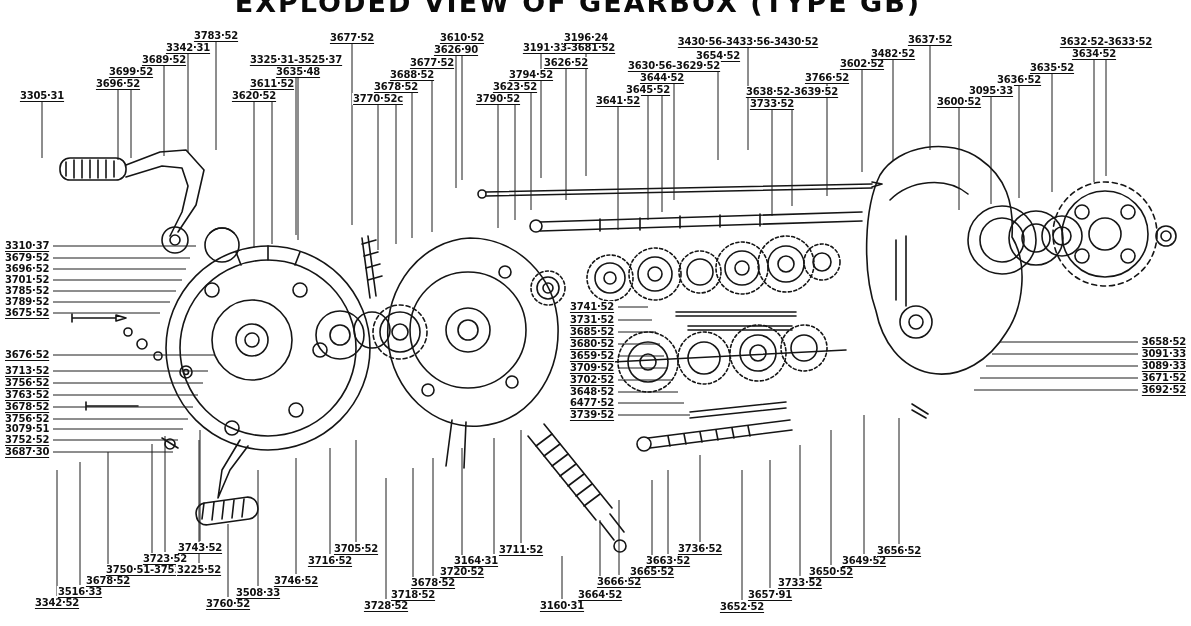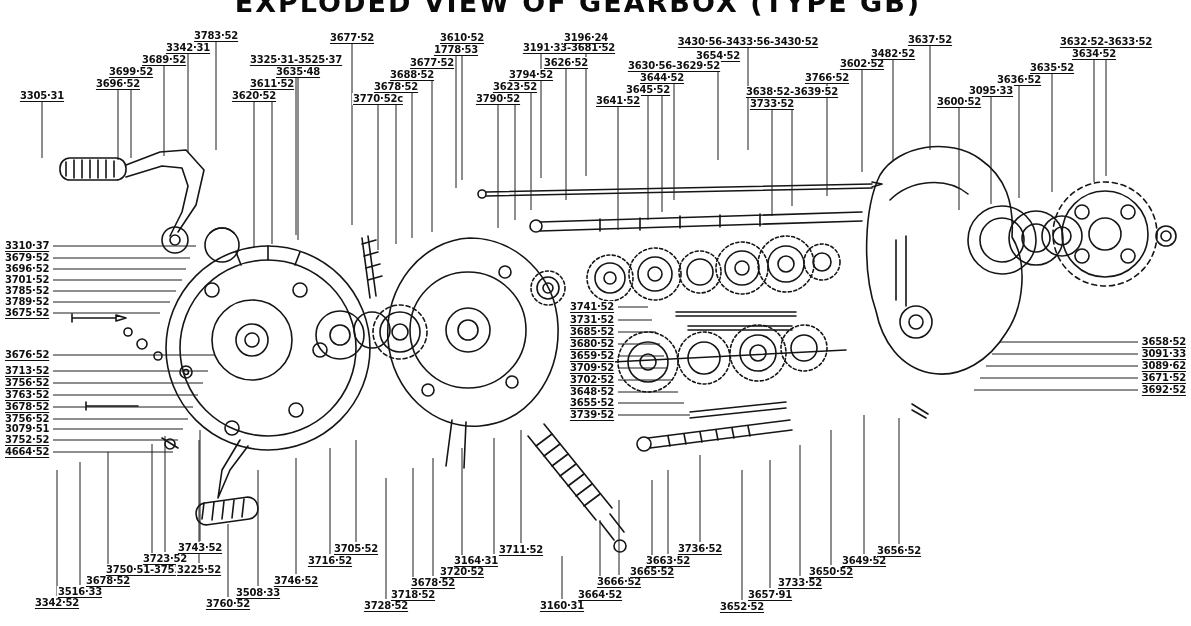--- a/index.html
+++ b/index.html
@@ -308,21 +308,21 @@
       <div class="part-label" style="left: 164px; top: 54px; transform: translateX(-50%);">3689·52</div>
       <div class="part-label" style="left: 131px; top: 66px; transform: translateX(-50%);">3699·52</div>
       <div class="part-label" style="left: 118px; top: 78px; transform: translateX(-50%);">3696·52</div>
       <div class="part-label" style="left: 42px; top: 90px; transform: translateX(-50%);">3305·31</div>
       <div class="part-label" style="left: 296px; top: 54px; transform: translateX(-50%);">3325·31-3525·37</div>
       <div class="part-label" style="left: 298px; top: 66px; transform: translateX(-50%);">3635·48</div>
       <div class="part-label" style="left: 272px; top: 78px; transform: translateX(-50%);">3611·52</div>
       <div class="part-label" style="left: 254px; top: 90px; transform: translateX(-50%);">3620·52</div>
       <div class="part-label" style="left: 352px; top: 32px; transform: translateX(-50%);">3677·52</div>
       <div class="part-label" style="left: 462px; top: 32px; transform: translateX(-50%);">3610·52</div>
-      <div class="part-label" style="left: 456px; top: 44px; transform: translateX(-50%);">1778·53</div>
+      <div class="part-label" style="left: 456px; top: 44px; transform: translateX(-50%);">3626·90</div>
       <div class="part-label" style="left: 432px; top: 57px; transform: translateX(-50%);">3677·52</div>
       <div class="part-label" style="left: 412px; top: 69px; transform: translateX(-50%);">3688·52</div>
       <div class="part-label" style="left: 396px; top: 81px; transform: translateX(-50%);">3678·52</div>
       <div class="part-label" style="left: 378px; top: 93px; transform: translateX(-50%);">3770·52c</div>
       <div class="part-label" style="left: 541px; top: 42px; transform: translateX(-50%); margin-left: 28px;">3191·33-3681·52</div>
       <div class="part-label" style="left: 586px; top: 32px; transform: translateX(-50%);">3196·24</div>
       <div class="part-label" style="left: 566px; top: 57px; transform: translateX(-50%);">3626·52</div>
       <div class="part-label" style="left: 531px; top: 69px; transform: translateX(-50%);">3794·52</div>
       <div class="part-label" style="left: 515px; top: 81px; transform: translateX(-50%);">3623·52</div>
       <div class="part-label" style="left: 498px; top: 93px; transform: translateX(-50%);">3790·52</div>
@@ -352,34 +352,34 @@
       <div class="part-label" style="left: 4px; top: 296px;">3789·52</div>
       <div class="part-label" style="left: 4px; top: 307px;">3675·52</div>
       <div class="part-label" style="left: 4px; top: 349px;">3676·52</div>
       <div class="part-label" style="left: 4px; top: 365px;">3713·52</div>
       <div class="part-label" style="left: 4px; top: 377px;">3756·52</div>
       <div class="part-label" style="left: 4px; top: 389px;">3763·52</div>
       <div class="part-label" style="left: 4px; top: 401px;">3678·52</div>
       <div class="part-label" style="left: 4px; top: 413px;">3756·52</div>
       <div class="part-label" style="left: 4px; top: 423px;">3079·51</div>
       <div class="part-label" style="left: 4px; top: 434px;">3752·52</div>
-      <div class="part-label" style="left: 4px; top: 446px;">4664·52</div>
+      <div class="part-label" style="left: 4px; top: 446px;">3687·30</div>
       <div class="part-label" style="left: 592px; top: 301px; transform: translateX(-50%);">3741·52</div>
       <div class="part-label" style="left: 592px; top: 314px; transform: translateX(-50%);">3731·52</div>
       <div class="part-label" style="left: 592px; top: 326px; transform: translateX(-50%);">3685·52</div>
       <div class="part-label" style="left: 592px; top: 338px; transform: translateX(-50%);">3680·52</div>
       <div class="part-label" style="left: 592px; top: 350px; transform: translateX(-50%);">3659·52</div>
       <div class="part-label" style="left: 592px; top: 362px; transform: translateX(-50%);">3709·52</div>
       <div class="part-label" style="left: 592px; top: 374px; transform: translateX(-50%);">3702·52</div>
       <div class="part-label" style="left: 592px; top: 386px; transform: translateX(-50%);">3648·52</div>
-      <div class="part-label" style="left: 592px; top: 397px; transform: translateX(-50%);">3655·52</div>
+      <div class="part-label" style="left: 592px; top: 397px; transform: translateX(-50%);">6477·52</div>
       <div class="part-label" style="left: 592px; top: 409px; transform: translateX(-50%);">3739·52</div>
       <div class="part-label" style="right: 4px; top: 336px;">3658·52</div>
       <div class="part-label" style="right: 4px; top: 348px;">3091·33</div>
-      <div class="part-label" style="right: 4px; top: 360px;">3089·62</div>
+      <div class="part-label" style="right: 4px; top: 360px;">3089·33</div>
       <div class="part-label" style="right: 4px; top: 372px;">3671·52</div>
       <div class="part-label" style="right: 4px; top: 384px;">3692·52</div>
       <div class="part-label" style="left: 57px; top: 597px; transform: translateX(-50%);">3342·52</div>
       <div class="part-label" style="left: 80px; top: 586px; transform: translateX(-50%);">3516·33</div>
       <div class="part-label" style="left: 108px; top: 575px; transform: translateX(-50%);">3678·52</div>
       <div class="part-label" style="left: 152px; top: 564px; transform: translateX(-50%);">3750·51-3751·52</div>
       <div class="part-label" style="left: 165px; top: 553px; transform: translateX(-50%);">3723·52</div>
       <div class="part-label" style="left: 199px; top: 564px; transform: translateX(-50%);">3225·52</div>
       <div class="part-label" style="left: 200px; top: 542px; transform: translateX(-50%);">3743·52</div>
       <div class="part-label" style="left: 228px; top: 598px; transform: translateX(-50%);">3760·52</div>

